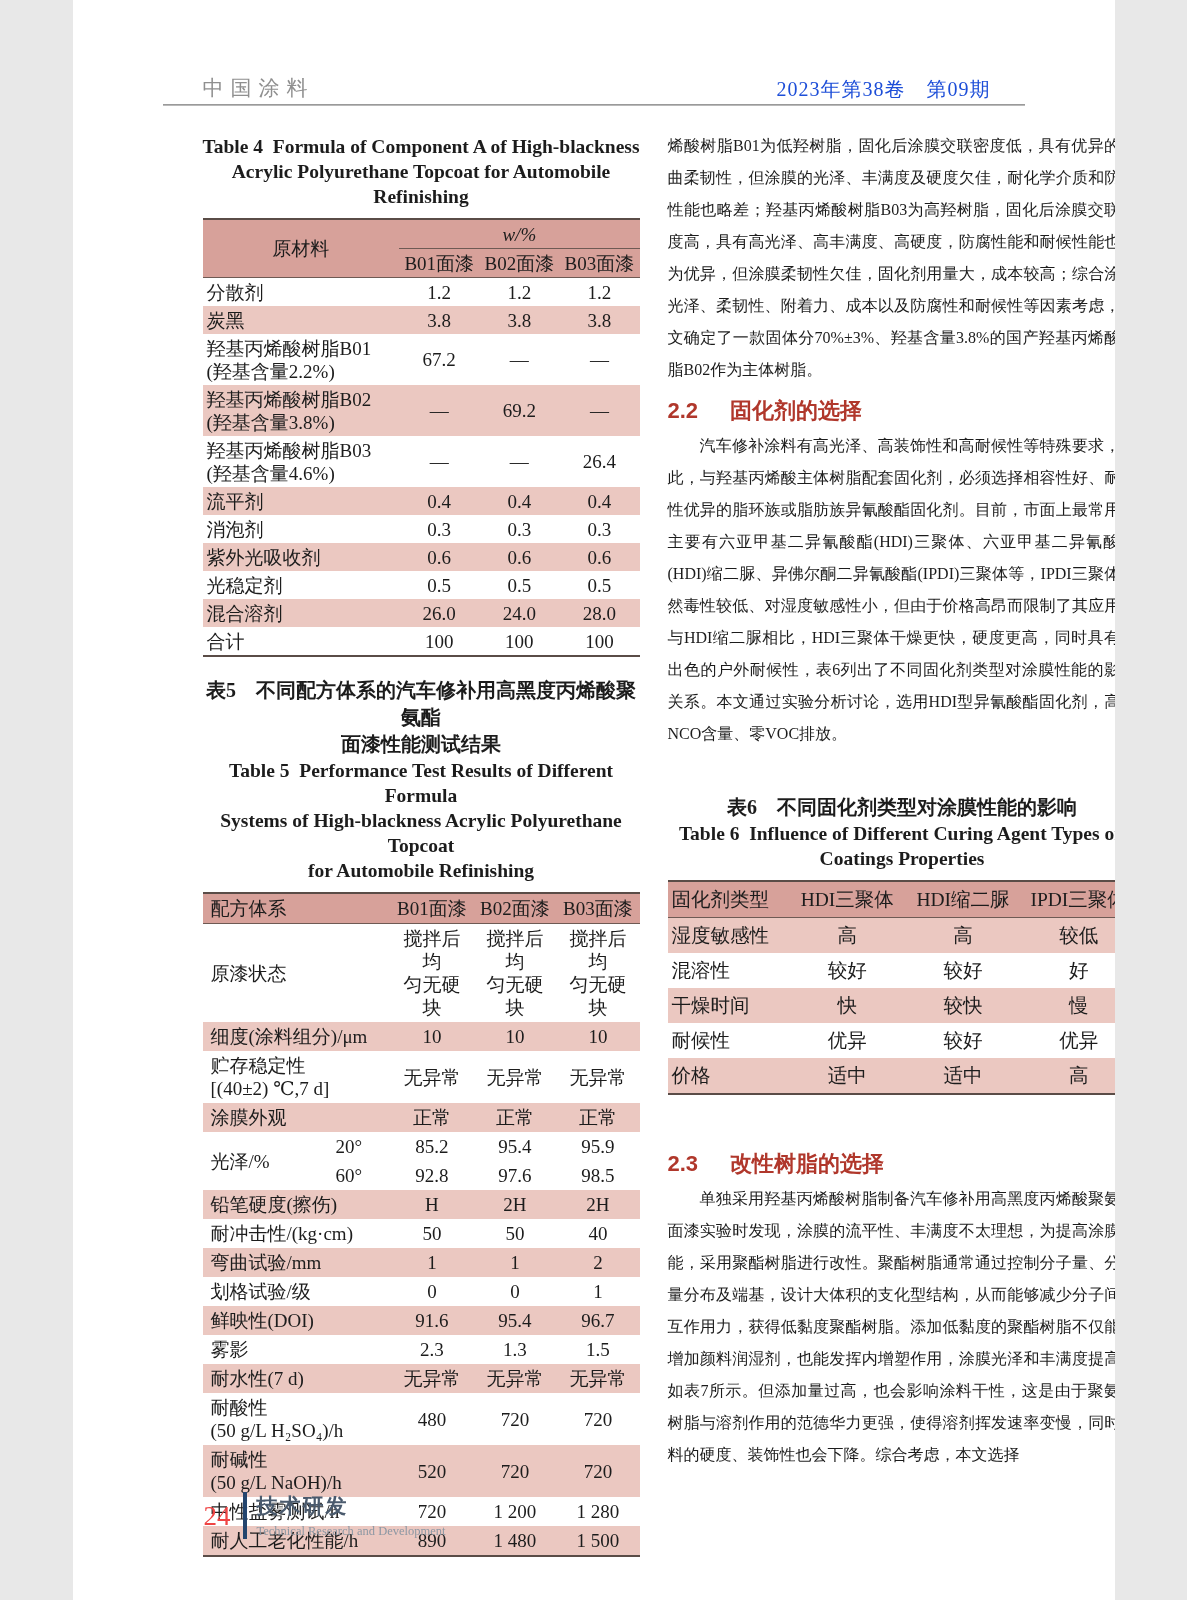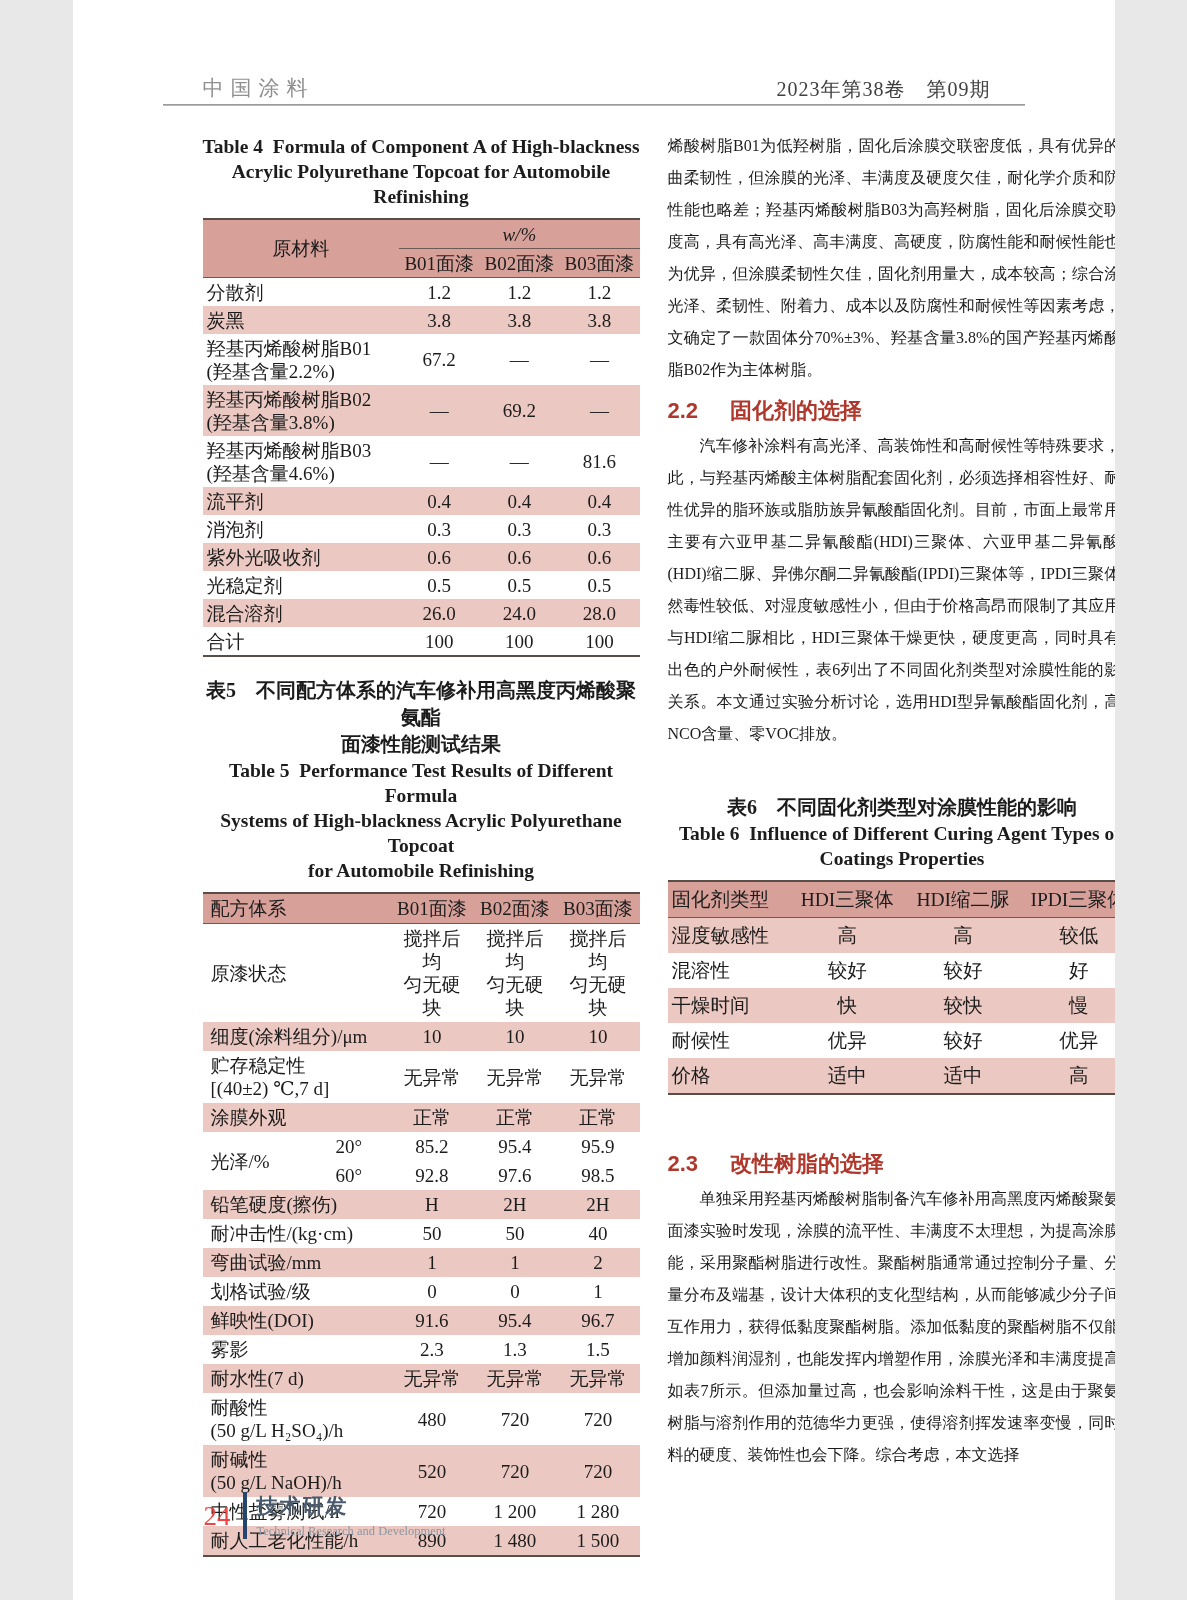--- a/index.html
+++ b/index.html
@@ -4,21 +4,21 @@
 <style>
   * { margin:0; padding:0; box-sizing:border-box; }
   html,body { background:#e8e8e8; }
   .page {
     position:relative; width:1042px; height:1600px; background:#ffffff;
     margin:0 auto; overflow:hidden;
     font-family:"Liberation Serif","DejaVu Serif",serif; color:#1c1c1c;
   }
   
   .hdr-journal { position:absolute; left:130px; top:74px; font-size:21px; color:#8f8f8f; letter-spacing:7px; }
-  .hdr-issue   { position:absolute; right:124px; top:76px; font-size:20px; color:#404040; letter-spacing:1px; }
+  .hdr-issue   { position:absolute; right:124px; top:76px; font-size:20px; color:#1d4ed8; letter-spacing:1px; }
   .hdr-rule    { position:absolute; left:90px; right:90px; top:104px; height:2px; background:#b9b9b9; border-top:1px solid #9a9a9a; }
   
   .col-left  { position:absolute; left:130px; top:134px; width:437px; }
   .col-right { position:absolute; left:595px; top:130px; width:469px; }
   
   .cap-zh { font-weight:bold; font-size:20px; line-height:27px; text-align:center; white-space:pre-line; }
   .cap-en { font-weight:bold; font-size:19.5px; line-height:25px; text-align:center; white-space:pre-line; }
   .mtA { margin-top:20px; }
   .mtB { margin-top:44px; }
   
@@ -111,21 +111,21 @@
 (羟基含量3.8%)</td>
             <td>—</td>
             <td>69.2</td>
             <td>—</td>
           </tr>
           <tr>
             <td class="lab">羟基丙烯酸树脂B03
 (羟基含量4.6%)</td>
             <td>—</td>
             <td>—</td>
-            <td>81.6</td>
+            <td>26.4</td>
           </tr>
           <tr class="shade">
             <td class="lab">流平剂</td>
             <td>0.4</td>
             <td>0.4</td>
             <td>0.4</td>
           </tr>
           <tr>
             <td class="lab">消泡剂</td>
             <td>0.3</td>

